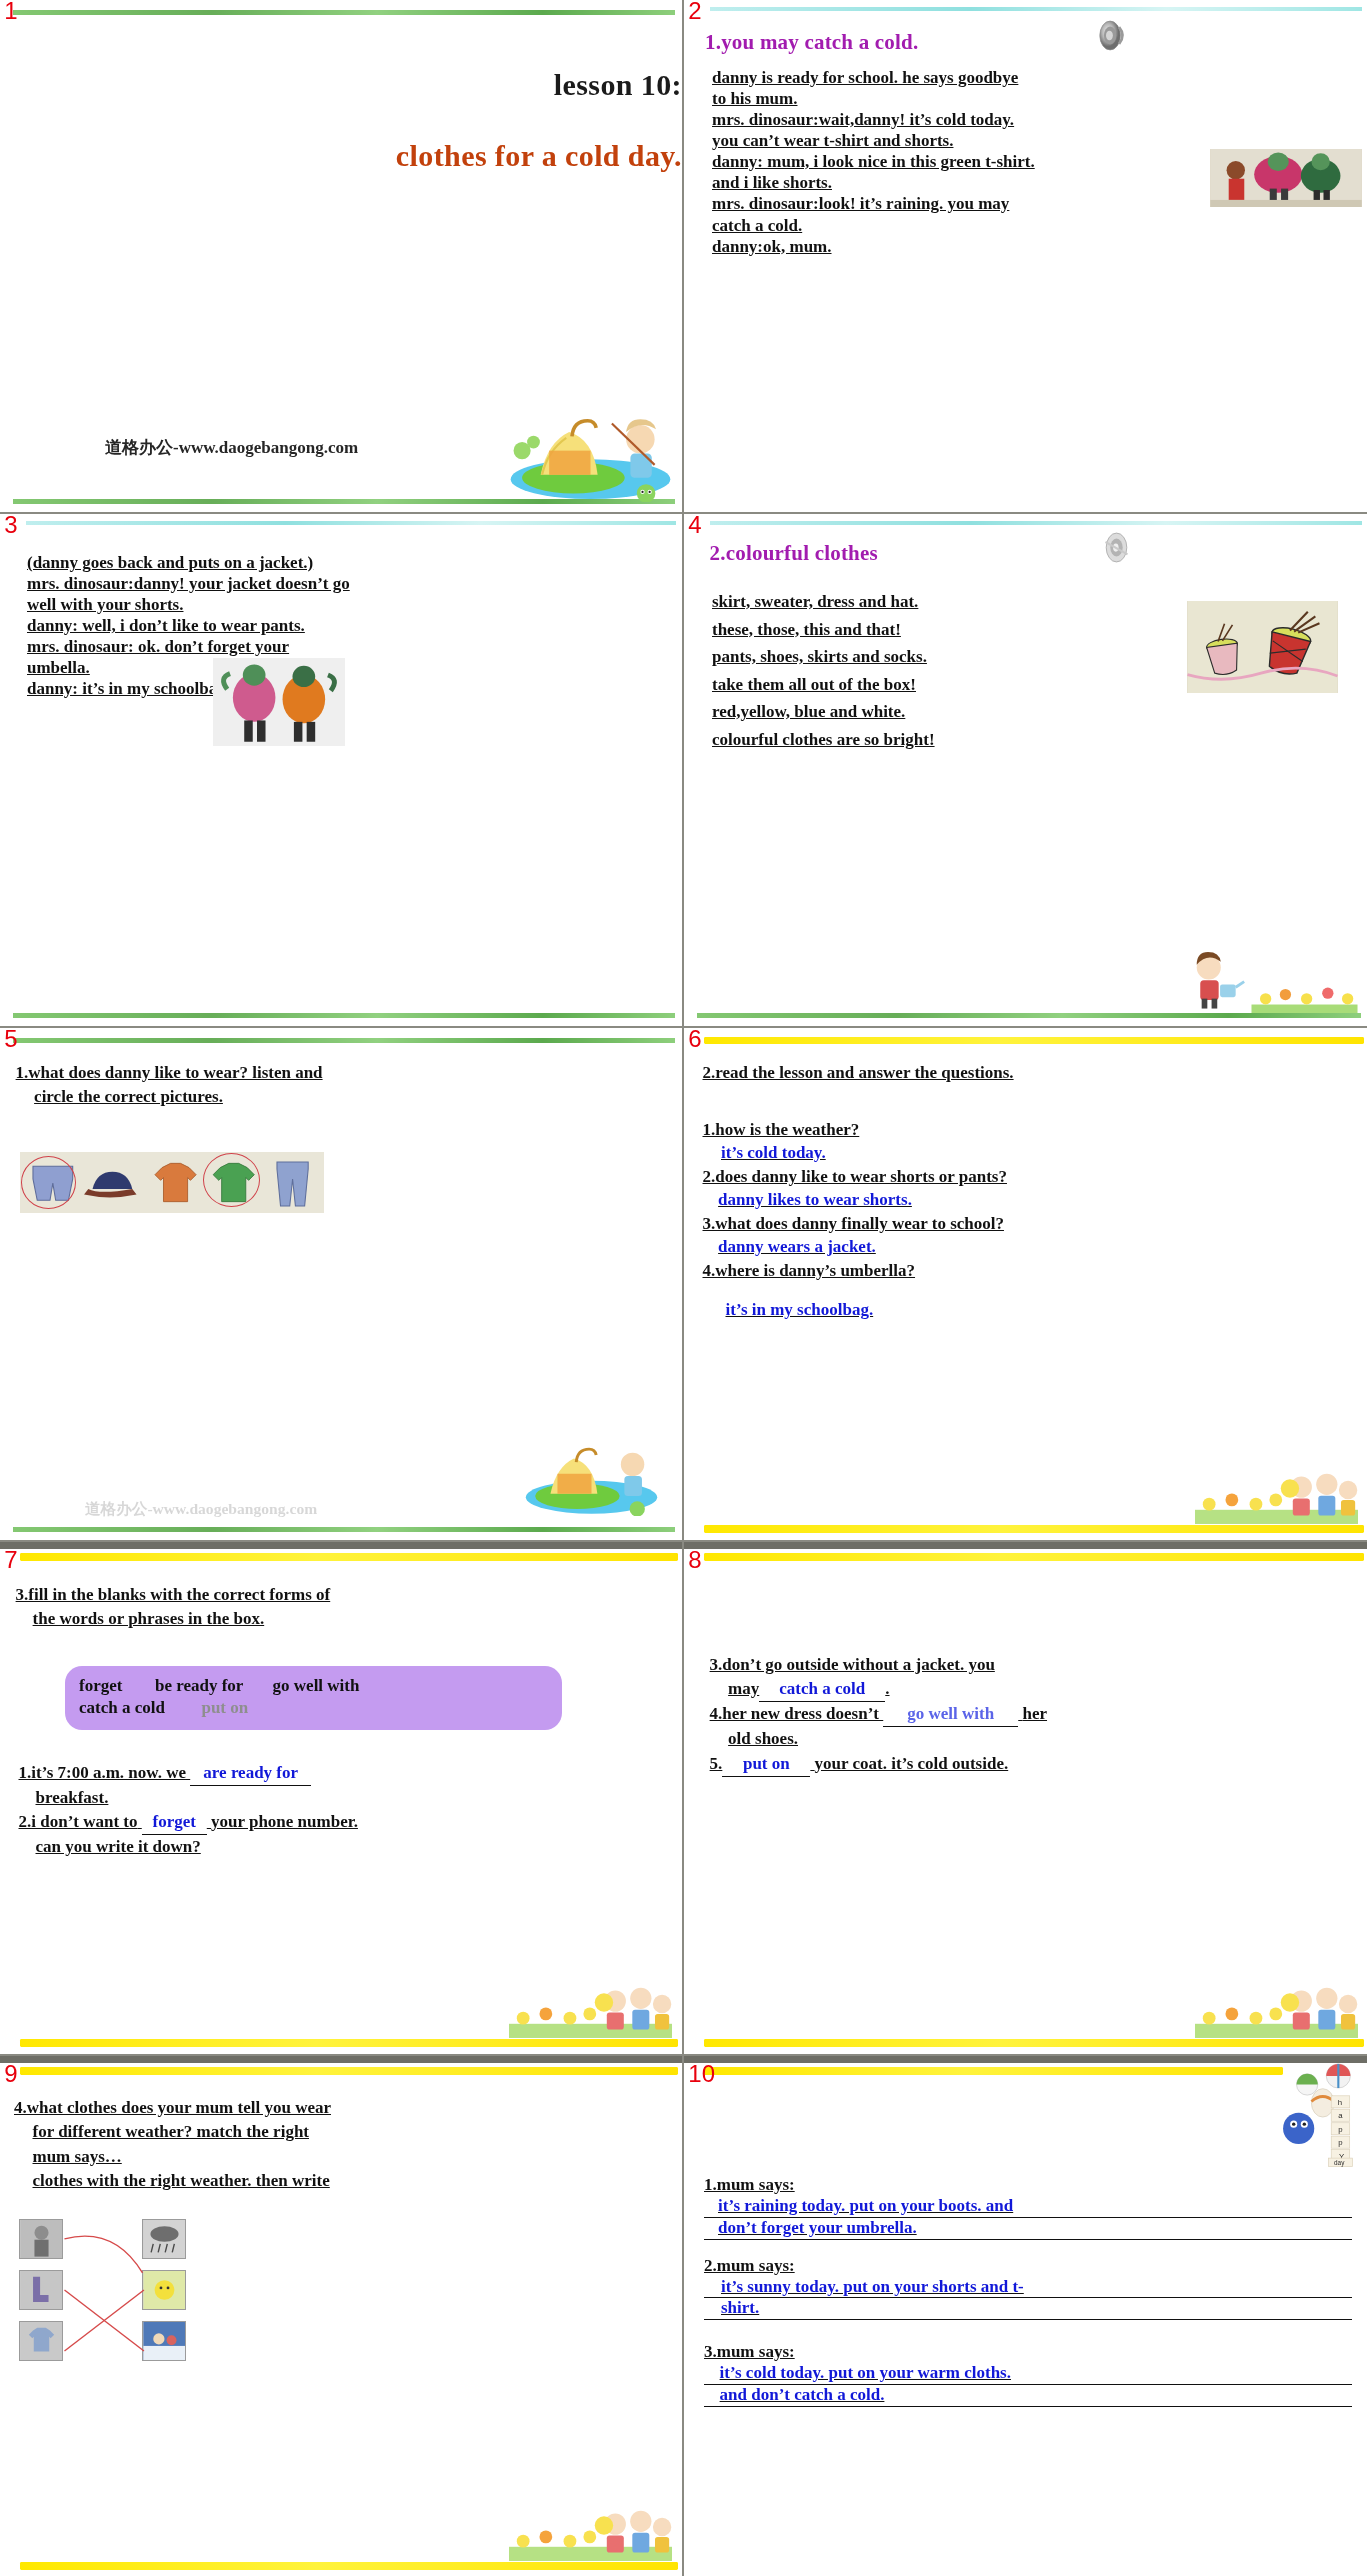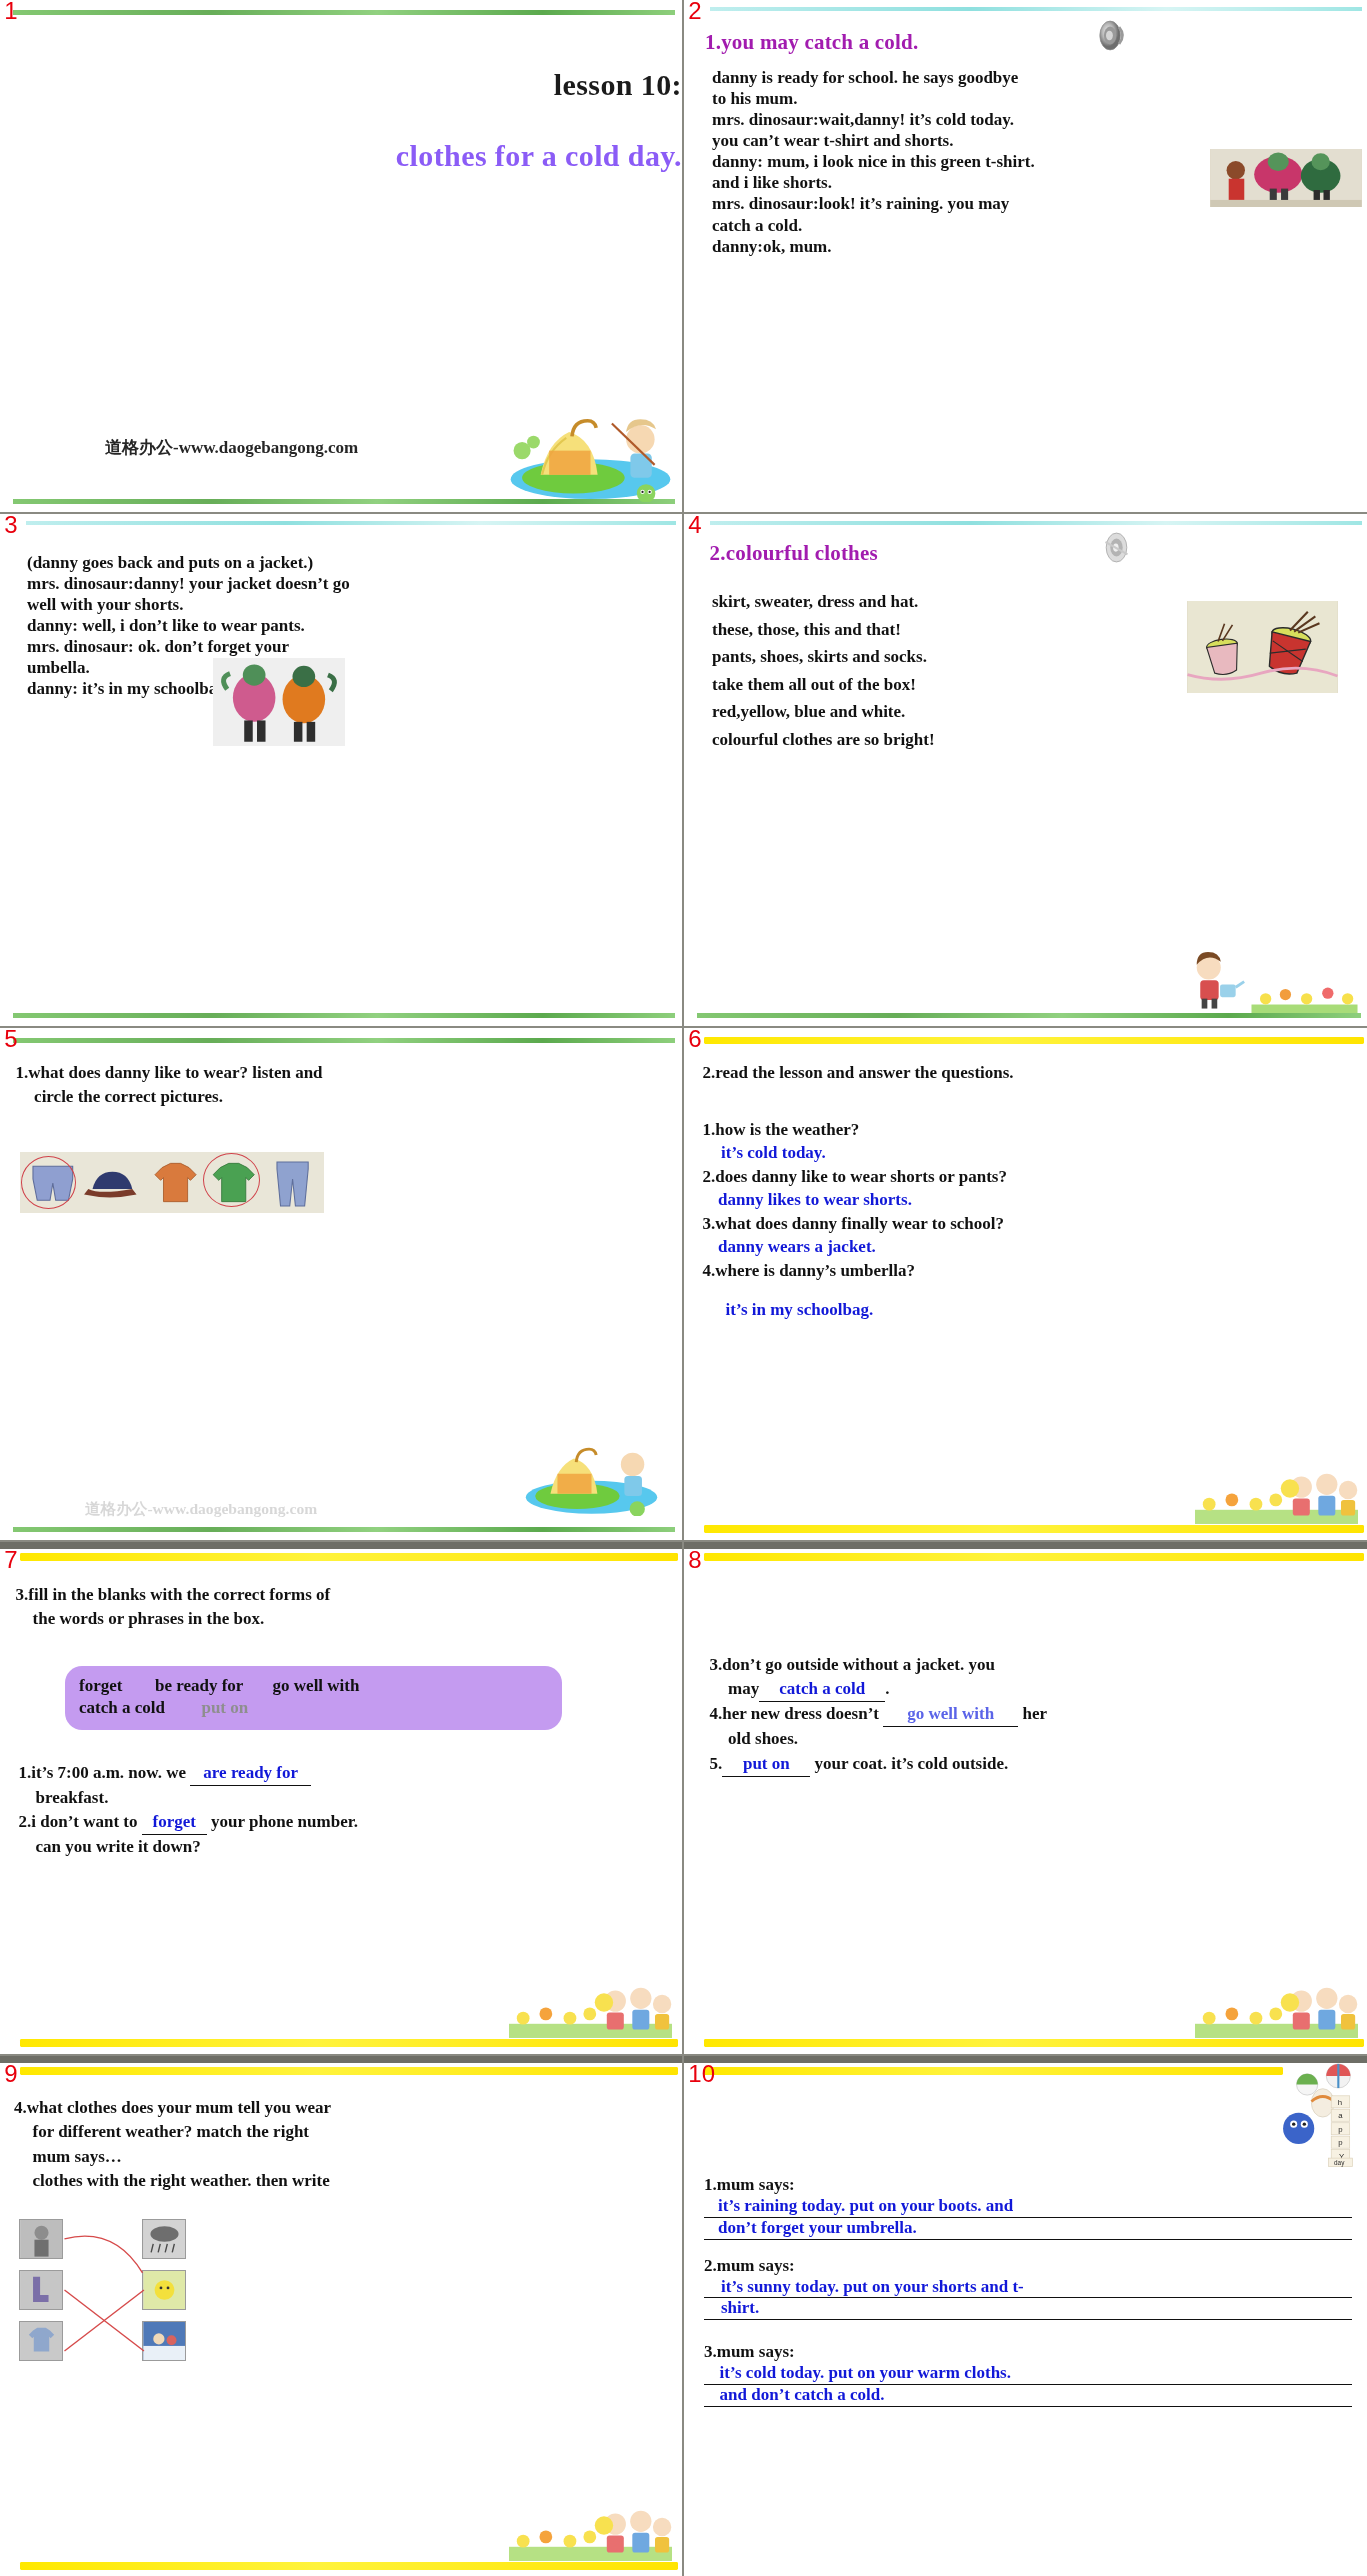--- a/index.html
+++ b/index.html
@@ -78,40 +78,41 @@
   .title-wrap {
     position: absolute;
     left: 8px; right: 0; top: 68px;
     text-align: right;
   }
   .title-l1 {
     font-size: 30px; font-weight: bold; color: #1b1b1b;
     letter-spacing: 0.4px;
   }
   .title-l2 {
-    font-size: 30px; font-weight: bold; color: #8b5cf6;
+    font-size: 30px; font-weight: bold; color: #c2410c;
     margin-top: 37px; letter-spacing: 0.4px;
   }
   .watermark {
     position: absolute; left: 105px; bottom: 53px;
     font-size: 17px; font-weight: bold; color: #262626;
     font-family: "Liberation Serif", serif;
     white-space: nowrap;
   }
 
   
   .hdr-purple {
     position: absolute;
     font-size: 21px; font-weight: bold; color: #a21caf;
     letter-spacing: 0.2px;
   }
   .body-txt {
     position: absolute;
     font-size: 17px; font-weight: bold; color: #111;
     line-height: 1.24;
+    text-decoration: underline;
   }
   .blue { color: #1118d8; }
   .blue-l { color: #5b64e8; }
 
   
   .spk {
     position: absolute;
     width: 33px; height: 33px;
     z-index: 12;
   }

